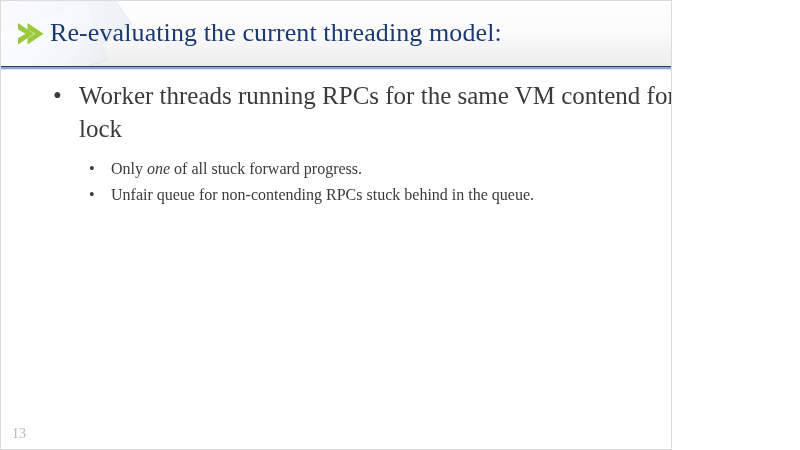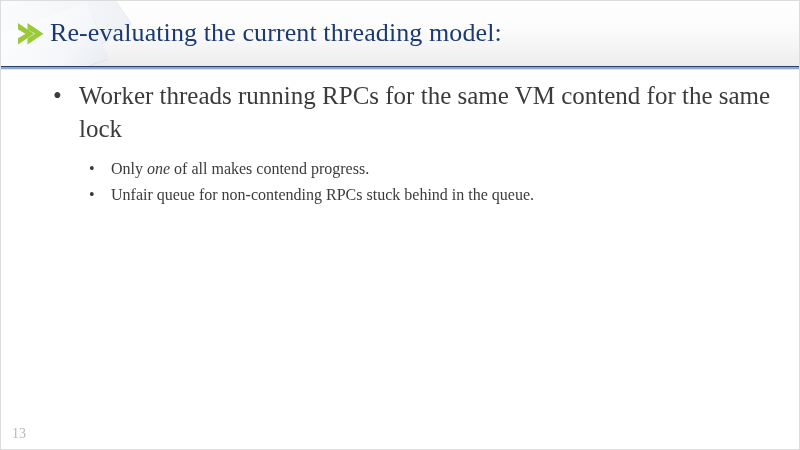--- a/index.html
+++ b/index.html
@@ -6,21 +6,21 @@
     margin: 0;
     padding: 0;
     background: #ffffff;
   }
   body {
     font-family: "Liberation Serif", serif;
   }
 
   .slide {
     position: relative;
-    width: 800px;
+    width: 672px;
     height: 450px;
     background: #ffffff;
     overflow: hidden;
     border: 1px solid #dcdcdc;
     box-sizing: border-box;
   }
 
   
   .header {
     position: absolute;
@@ -226,21 +226,21 @@
 
     <div class="bullet-l1">
       <span class="marker">•</span>
       <span class="text">Worker threads running RPCs for the same VM contend for the same lock</span>
     </div>
 
     <div class="sub-list">
 
       <div class="bullet-l2">
         <span class="marker">•</span>
-        <span>Only </span><em>one</em><span> of all makes contend progress.</span>
+        <span>Only </span><em>one</em><span> of all stuck forward progress.</span>
       </div>
 
       <div class="bullet-l2">
         <span class="marker">•</span>
         <span>Unfair queue for non-contending RPCs stuck behind in the queue.</span><em></em><span></span>
       </div>
 
     </div>
   </div>
 

